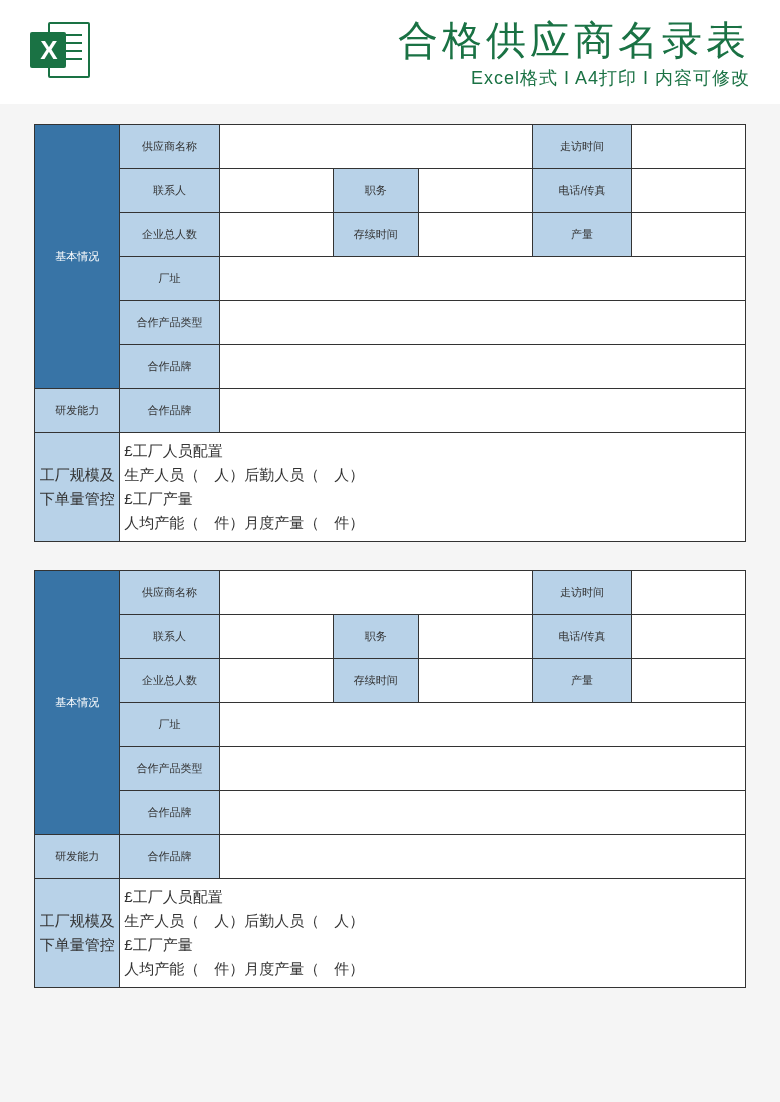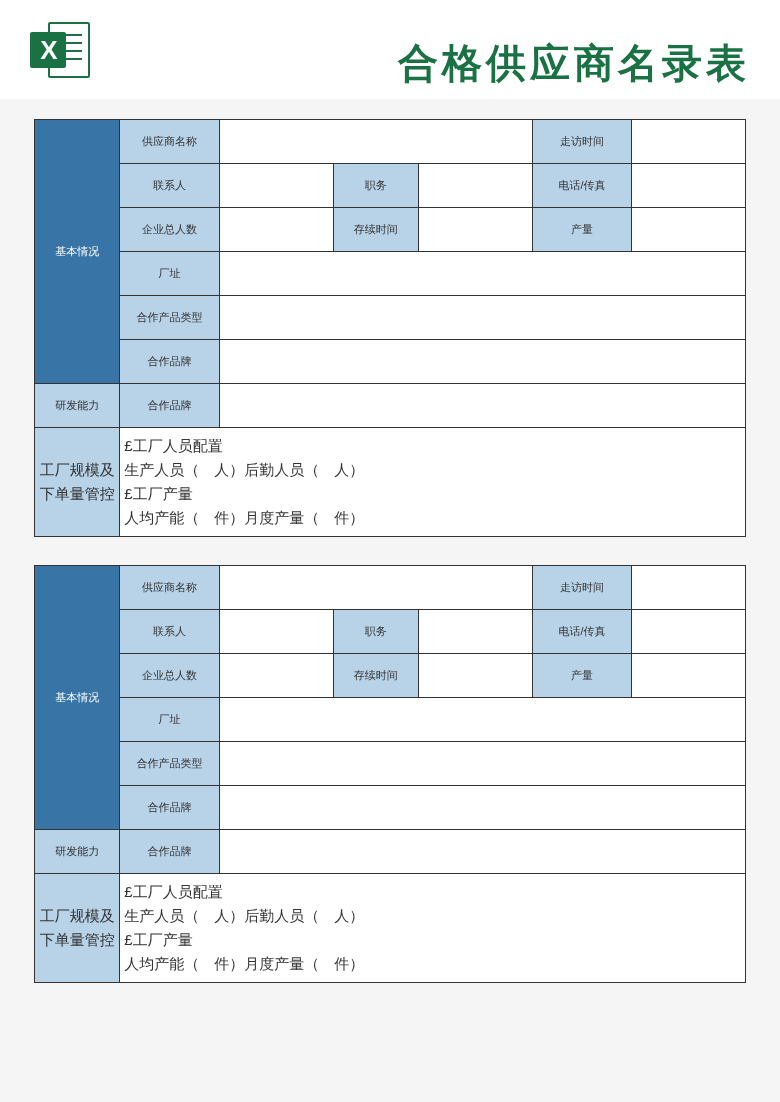--- a/index.html
+++ b/index.html
@@ -53,25 +53,24 @@
     display:flex;
     align-items:center;
     justify-content:center;
     border-radius:2px;
     letter-spacing:-2px;
   }
   .title-block { flex:1; }
   .main-title {
     color:#1a7244;
     font-size:40px;
-    font-weight:bold;
+    font-weight:normal;
     letter-spacing:4px;
     text-align:right;
     line-height:1.1;
-    margin-top:23px;
   }
   .sub-title {
     color:#1a7244;
     font-size:18px;
     letter-spacing:1px;
     text-align:right;
     margin-top:4px;
   }
   .page-area {
     padding: 20px 34px;
@@ -108,20 +107,21 @@
 </head>
 <body>
 
 <div class="header">
   <div class="excel-icon">
     <div class="book"></div>
     <div class="x">X</div>
   </div>
   <div class="title-block">
     <div class="main-title">合格供应商名录表</div>
+    <div class="sub-title">Excel格式 I A4打印 I 内容可修改</div>
   </div>
 </div>
 
 <div class="page-area">
 
   <table class="form-table">
     <colgroup>
       <col style="width:12%">
         <col style="width:14%">
         <col style="width:16%">

